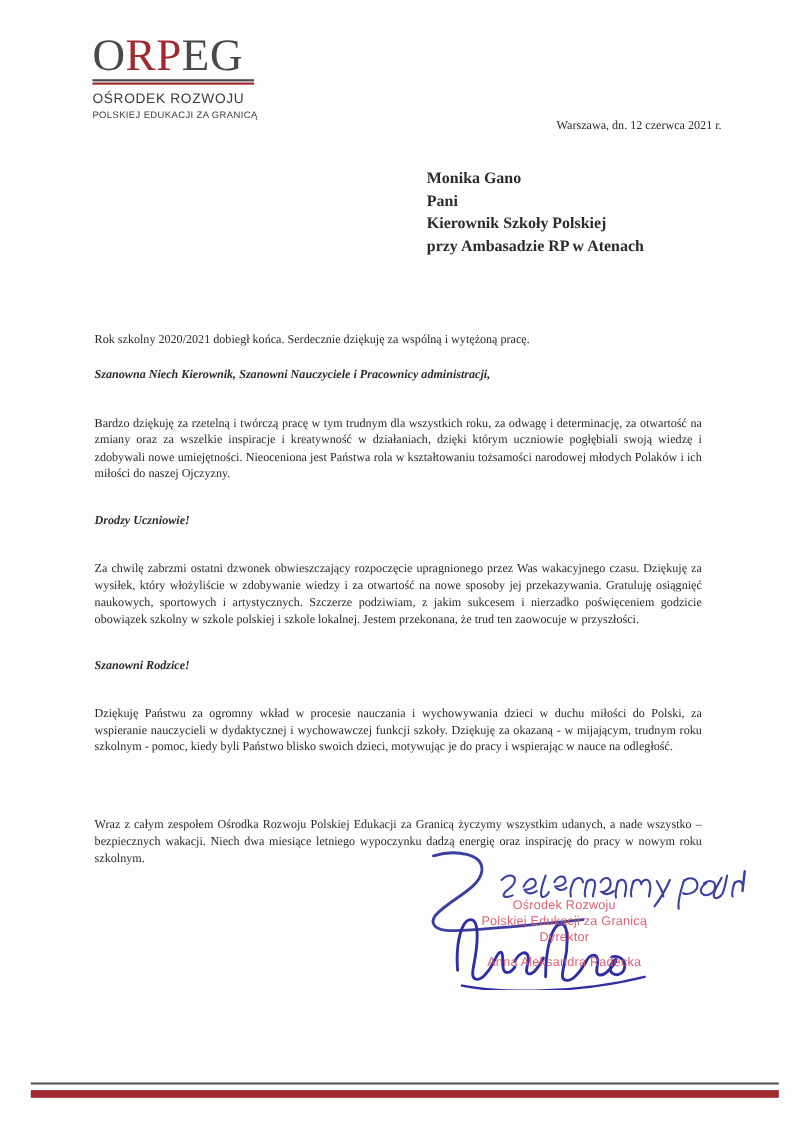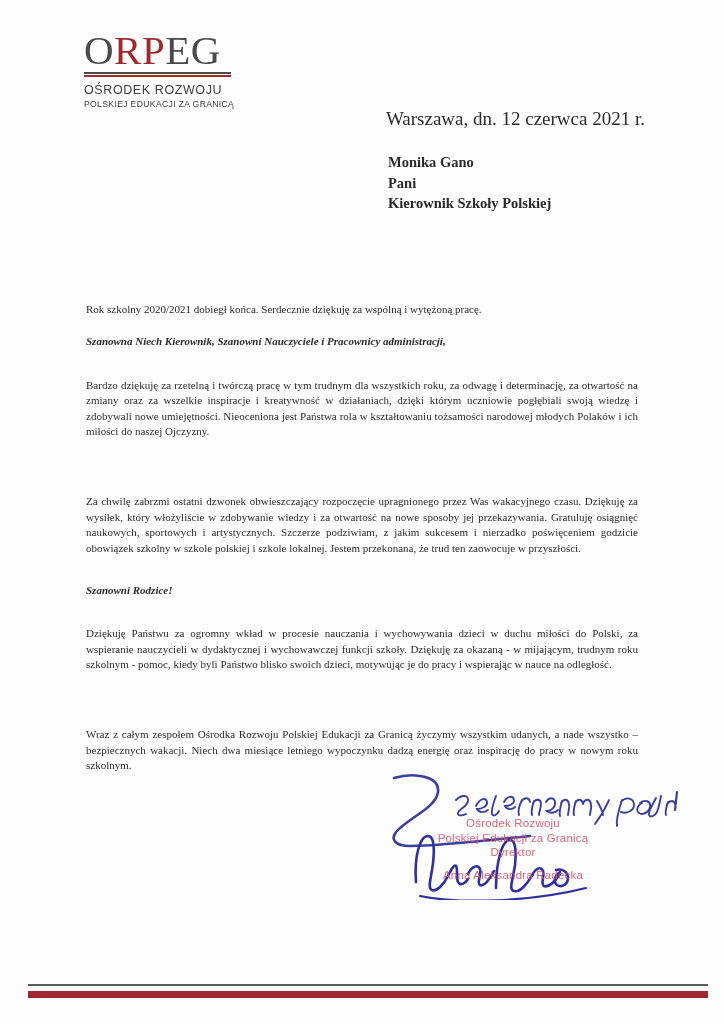--- a/index.html
+++ b/index.html
@@ -61,24 +61,24 @@
     font-size: 8.6px;
     letter-spacing: 0.35px;
     color: #3d3d3d;
     margin-top: 2px;
   }
 
   
   .date-line {
     position: absolute;
     left: 0;
-    right: 91px;
+    right: 80px;
     top: 108px;
     text-align: right;
-    font-size: 19px;
+    font-size: 11px;
   }
 
   
   .addressee {
     position: absolute;
     left: 388px;
     top: 152px;
     font-weight: bold;
     font-size: 14.5px;
     line-height: 1.42;
@@ -175,34 +175,36 @@
     <div class="logo-sub1">OŚRODEK ROZWOJU</div>
     <div class="logo-sub2">POLSKIEJ EDUKACJI ZA GRANICĄ</div>
   </div>
 
   <div class="date-line">Warszawa, dn. 12 czerwca 2021 r.</div>
 
   <div class="addressee">
     <div>Monika Gano</div>
     <div>Pani</div>
     <div>Kierownik Szkoły Polskiej</div>
+    <div>przy Ambasadzie RP w Atenach</div>
   </div>
 
   <div class="body-area">
 
     <p class="para">Rok szkolny 2020/2021 dobiegł końca. Serdecznie dziękuję za wspólną i wytężoną pracę.</p>
 
     <div class="block">
       <p class="heading">Szanowna Niech Kierownik, Szanowni Nauczyciele i Pracownicy administracji,</p>
       <p class="para tight">Bardzo dziękuję za rzetelną i twórczą pracę w tym trudnym dla wszystkich roku, za odwagę i determinację, za otwartość na zmiany oraz za wszelkie inspiracje i kreatywność w działaniach, dzięki którym uczniowie pogłębiali swoją wiedzę i zdobywali nowe umiejętności. Nieoceniona jest Państwa rola w kształtowaniu tożsamości narodowej młodych Polaków i ich miłości do naszej Ojczyzny.</p>
     </div>
 
     <div class="spacer-lg"></div>
 
     <div class="block">
+      <p class="heading">Drodzy Uczniowie!</p>
       <p class="para tight">Za chwilę zabrzmi ostatni dzwonek obwieszczający rozpoczęcie upragnionego przez Was wakacyjnego czasu. Dziękuję za wysiłek, który włożyliście w zdobywanie wiedzy i za otwartość na nowe sposoby jej przekazywania. Gratuluję osiągnięć naukowych, sportowych i artystycznych. Szczerze podziwiam, z jakim sukcesem i nierzadko poświęceniem godzicie obowiązek szkolny w szkole polskiej i szkole lokalnej. Jestem przekonana, że trud ten zaowocuje w przyszłości.</p>
     </div>
 
     <div class="spacer-lg"></div>
 
     <div class="block">
       <p class="heading">Szanowni Rodzice!</p>
       <p class="para tight">Dziękuję Państwu za ogromny wkład w procesie nauczania i wychowywania dzieci w duchu miłości do Polski, za wspieranie nauczycieli w dydaktycznej i wychowawczej funkcji szkoły. Dziękuję za okazaną - w mijającym, trudnym roku szkolnym - pomoc, kiedy byli Państwo blisko swoich dzieci, motywując je do pracy i wspierając w nauce na odległość.</p>
     </div>
 

